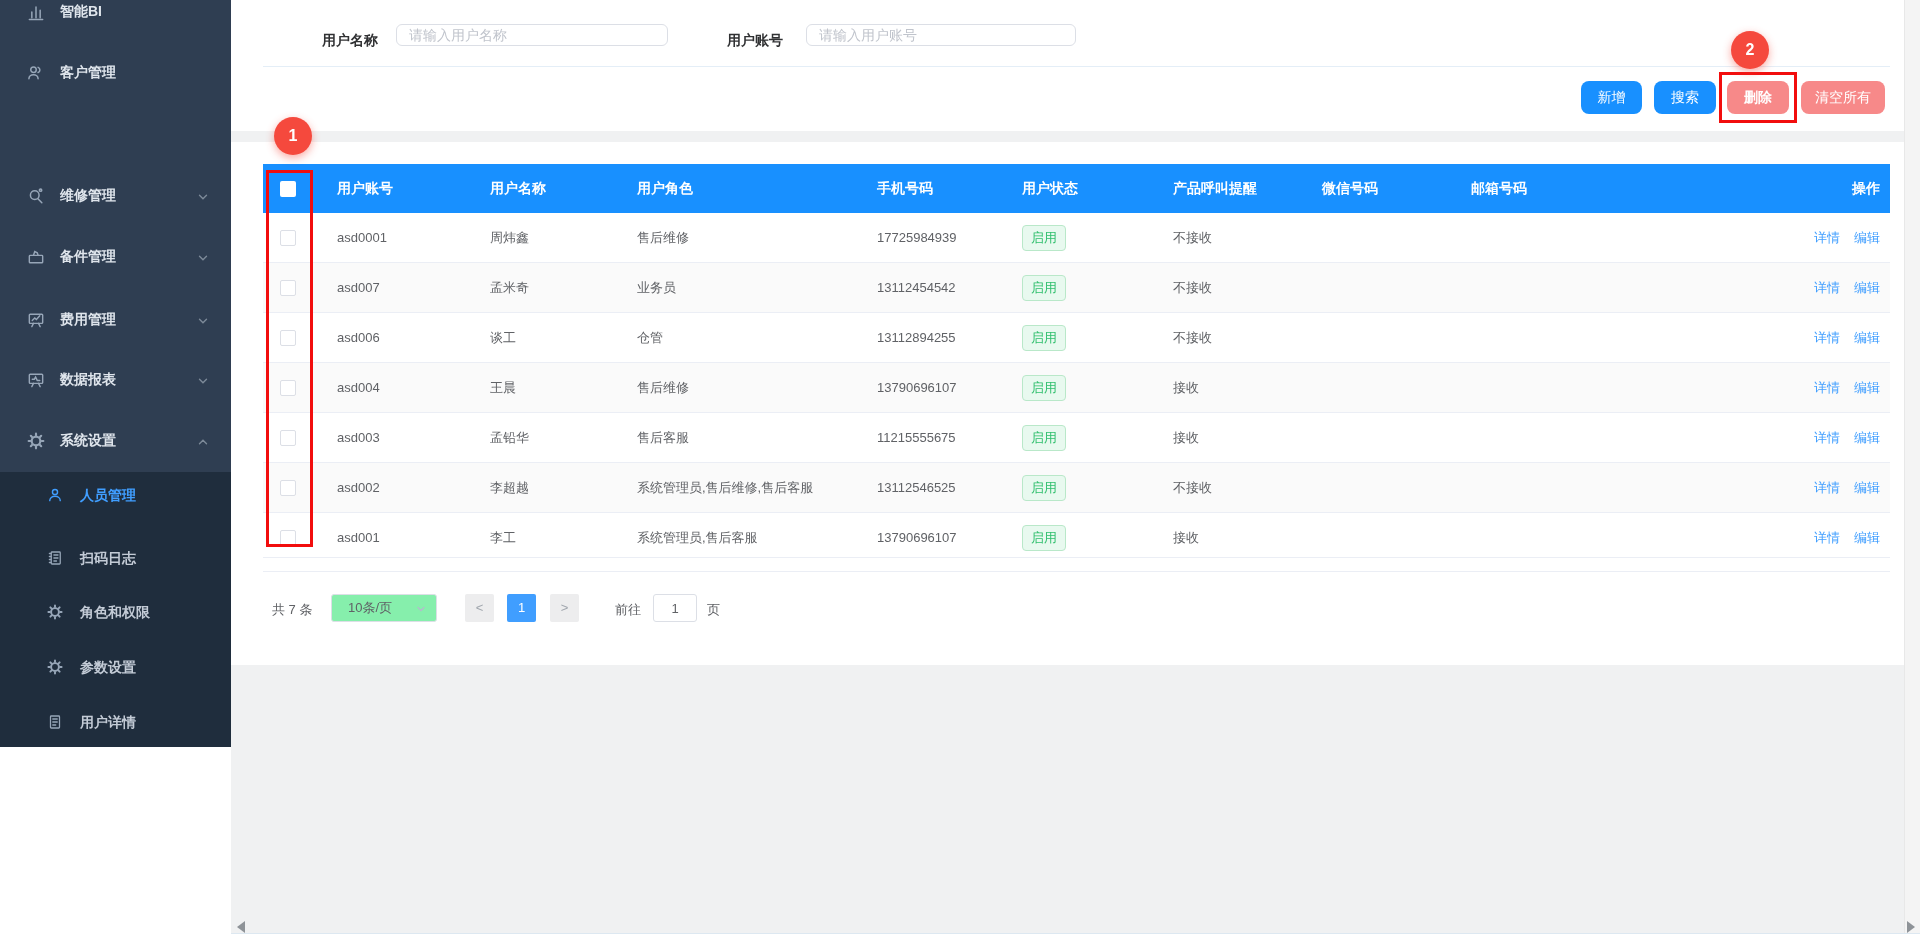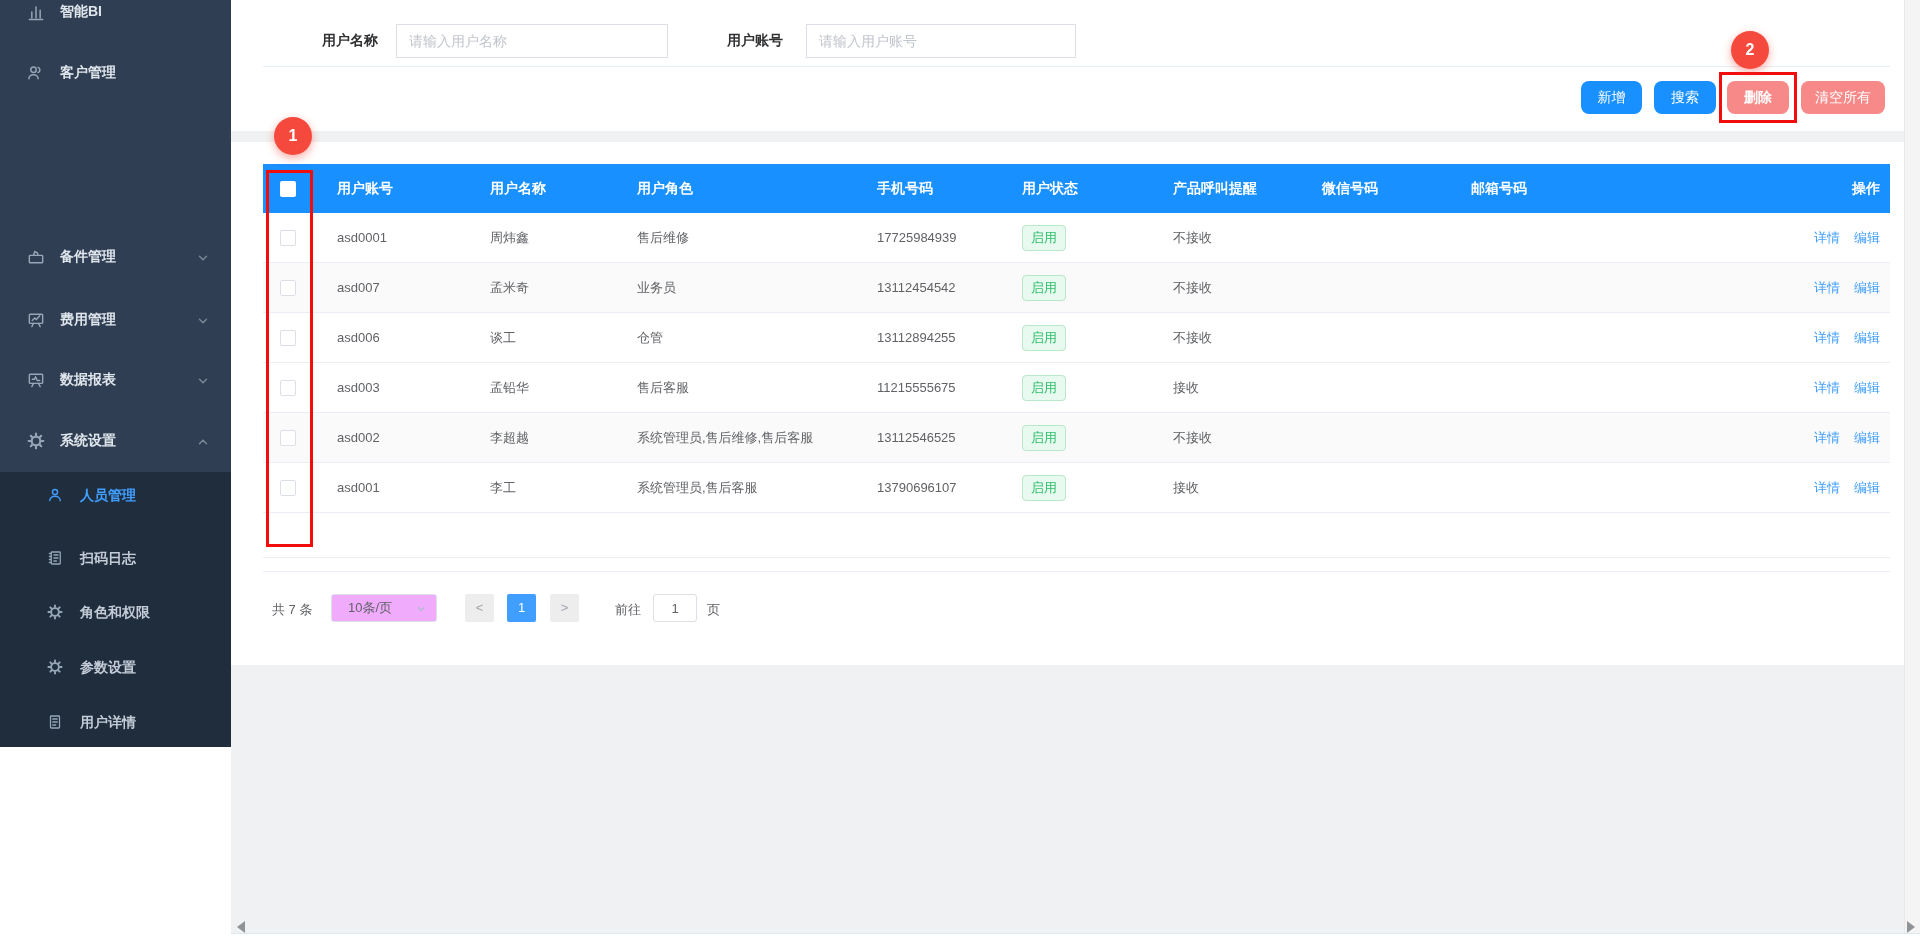--- a/index.html
+++ b/index.html
@@ -22,21 +22,21 @@
   
   .content-bg{position:absolute;left:231px;top:0;width:1689px;height:933px;background:#f0f1f2;}
   .card{position:absolute;background:#fff;}
   .card1{left:231px;top:0;width:1673px;height:131px;}
   .card2{left:231px;top:142px;width:1673px;height:523px;}
   .divider{position:absolute;left:263px;top:66px;width:1627px;height:1px;background:#e4eef7;}
 
   
   .form-label{position:absolute;top:32px;font-size:14px;font-weight:700;color:#303133;}
   .lab1{left:322px;} .lab2{left:727px;}
-  .text-input{position:absolute;top:24px;height:34px;border:1px solid #dcdfe6;border-radius:0;
+  .text-input{position:absolute;top:24px;height:22px;border:1px solid #dcdfe6;border-radius:6px;
               font-size:14px;padding:0 12px;color:#606266;box-sizing:border-box;background:#fff;outline:none;
               font-family:inherit;}
   .text-input::placeholder{color:#c0c4cc;}
   .inp1{left:396px;width:272px;} .inp2{left:806px;width:270px;}
 
   
   .btn{position:absolute;top:81px;height:33px;border:none;border-radius:8px;color:#fff;font-size:14px;
        text-align:center;line-height:33px;cursor:pointer;font-family:inherit;padding:0;}
   .btn-add{left:1581px;width:61px;background:#1890ff;}
   .btn-search{left:1654px;width:62px;background:#1890ff;}
@@ -61,21 +61,21 @@
        box-sizing:border-box;}
   .link{color:#409eff;cursor:pointer;}
   .link + .link{margin-left:14px;}
   .after-strip{position:absolute;left:263px;top:557px;width:1627px;height:15px;background:#fff;
                border-top:1px solid #ebeef5;border-bottom:1px solid #ebeef5;box-sizing:border-box;}
 
   
   .pg{position:absolute;font-size:13px;color:#606266;}
   .pg-total{left:272px;top:601px;}
   .pg-select{left:331px;top:594px;width:106px;height:28px;border:1px solid #dcdfe6;border-radius:3px;
-             line-height:26px;padding-left:16px;box-sizing:border-box;cursor:pointer;background:#f0abfc;}
+             line-height:26px;padding-left:16px;box-sizing:border-box;cursor:pointer;background:#86efac;}
   .pg-select .chev{position:absolute;right:9px;top:8px;width:12px;height:12px;color:#b4bccc;}
   .pg-btn{width:29px;height:28px;background:#ededee;color:#a0a6ad;text-align:center;line-height:28px;
           border-radius:2px;cursor:pointer;font-size:13px;}
   .pg-prev{left:465px;top:594px;}
   .pg-next{left:550px;top:594px;}
   .pg-page{left:507px;top:594px;width:29px;height:28px;background:#409eff;color:#fff;text-align:center;
            line-height:28px;border-radius:2px;cursor:pointer;}
   .pg-goto-label{left:615px;top:601px;}
   .pg-goto-input{position:absolute;left:653px;top:594px;width:44px;height:28px;border:1px solid #dcdfe6;
                  border-radius:3px;text-align:center;font-size:13px;color:#606266;box-sizing:border-box;
@@ -120,20 +120,35 @@
     </div>
     <div class="nav-item" style="top:51px">
       <span class="ico">
         <svg viewBox="0 0 24 24" width="20" height="20" fill="none" stroke="currentColor" stroke-width="1.8" stroke-linecap="round">
             <circle cx="9" cy="8" r="3.3"></circle>
             <path d="M3.5 19c0-3 2.5-5 5.5-5s5.5 2 5.5 5"></path>
             <path d="M14.5 5.2a3.3 3.3 0 0 1 0 6.2"></path>
           </svg>
       </span>
       <span class="lbl">客户管理</span>
+    </div>
+    <div class="nav-item" style="top:174px">
+      <span class="ico">
+        <svg viewBox="0 0 24 24" width="20" height="20" fill="none" stroke="currentColor" stroke-width="1.8" stroke-linecap="round">
+            <circle cx="10.5" cy="11" r="5.2"></circle>
+            <path d="M14.3 15.2L19 20"></path>
+            <circle cx="17.5" cy="5" r="1.4"></circle>
+          </svg>
+      </span>
+      <span class="lbl">维修管理</span>
+      <span class="chev">
+        <svg viewBox="0 0 24 24" width="14" height="14" fill="none" stroke="currentColor" stroke-width="2.4" stroke-linecap="round">
+            <path d="M6 9l6 6 6-6"></path>
+          </svg>
+      </span>
     </div>
     <div class="nav-item" style="top:235px">
       <span class="ico">
         <svg viewBox="0 0 24 24" width="20" height="20" fill="none" stroke="currentColor" stroke-width="1.7" stroke-linecap="round">
             <rect x="4" y="10" width="16" height="9" rx="1"></rect>
             <path d="M9 10L10.5 5.5l3 1.5 1 3"></path>
           </svg>
       </span>
       <span class="lbl">备件管理</span>
       <span class="chev">
@@ -310,20 +325,32 @@
           <td>asd006</td>
           <td>谈工</td>
           <td>仓管</td>
           <td>13112894255</td>
           <td><span class="tag">启用</span></td>
           <td>不接收</td>
           <td></td>
           <td></td>
           <td class="col-action"><span class="link">详情</span><span class="link">编辑</span></td>
         </tr>
+        <tr class="stripe">
+          <td class="col-check"><span class="cb"></span></td>
+          <td>asd004</td>
+          <td>王晨</td>
+          <td>售后维修</td>
+          <td>13790696107</td>
+          <td><span class="tag">启用</span></td>
+          <td>接收</td>
+          <td></td>
+          <td></td>
+          <td class="col-action"><span class="link">详情</span><span class="link">编辑</span></td>
+        </tr>
         <tr>
           <td class="col-check"><span class="cb"></span></td>
           <td>asd003</td>
           <td>孟铅华</td>
           <td>售后客服</td>
           <td>11215555675</td>
           <td><span class="tag">启用</span></td>
           <td>接收</td>
           <td></td>
           <td></td>

